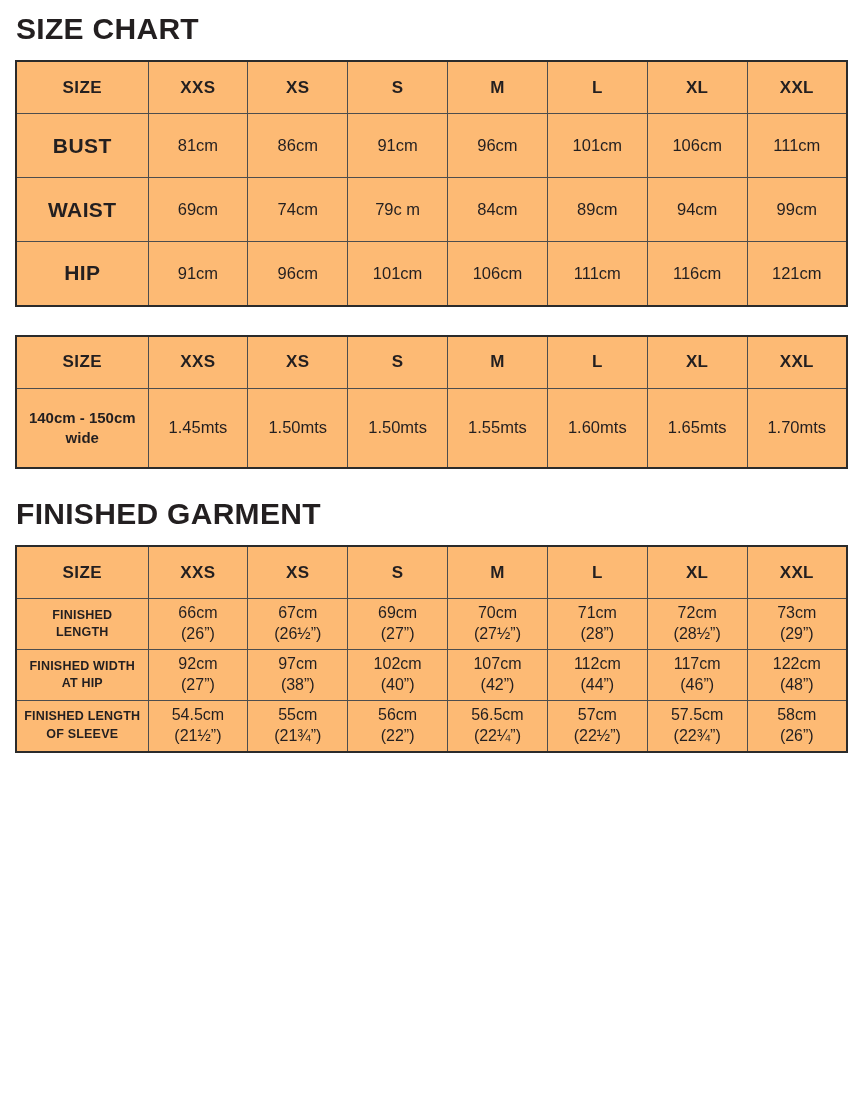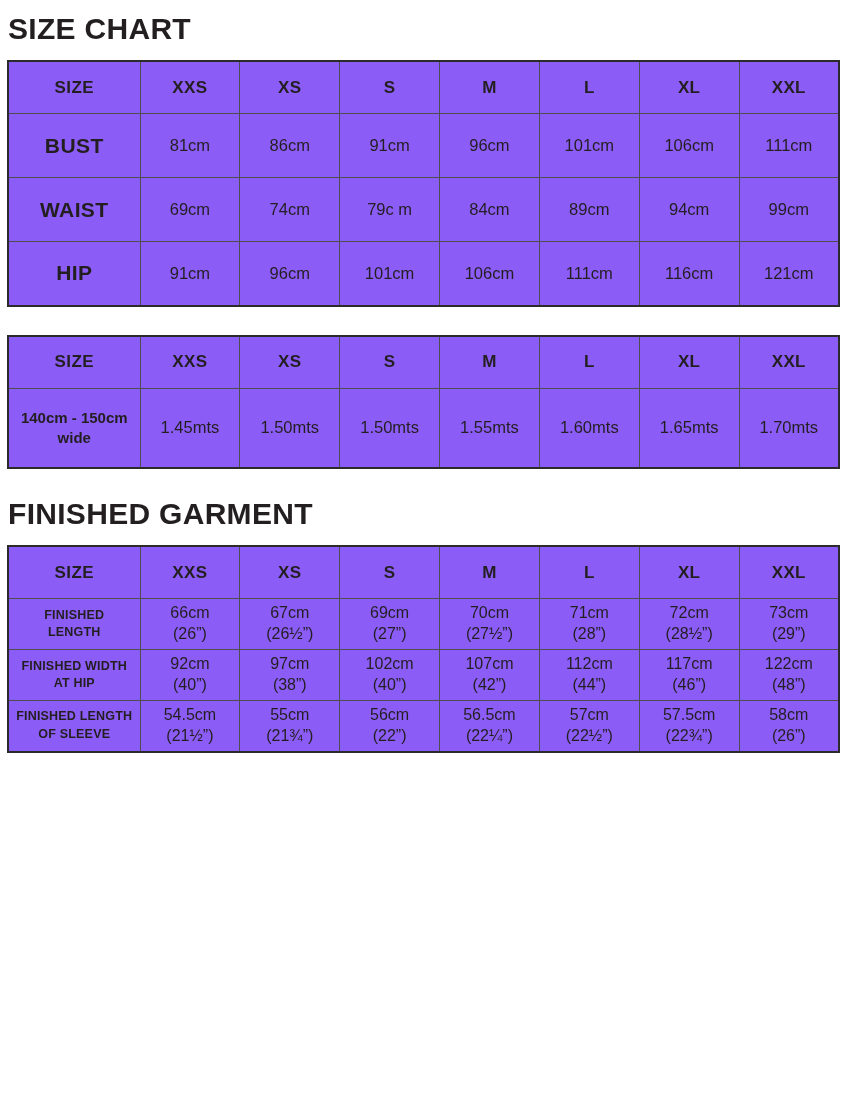--- a/index.html
+++ b/index.html
@@ -8,39 +8,39 @@
     background: #ffffff;
   }
   body {
     width: 860px;
     height: 1097px;
     font-family: "Liberation Sans", sans-serif;
     color: #231f20;
     -webkit-font-smoothing: antialiased;
   }
   .content {
-    padding: 12px 12px 0 7px;
+    padding: 12px 12px 0 15px;
   }
   .section {
     margin-bottom: 28px;
   }
   .section-title {
     font-size: 30px;
     line-height: 34px;
     font-weight: 700;
     letter-spacing: 0.3px;
     margin: 0 0 14px 1px;
     color: #231f20;
   }
   table.chart {
     width: 833px;
     border-collapse: collapse;
     table-layout: fixed;
     border: 2px solid #2b2b2b;
-    background: #8b5cf6;
+    background: #fdba74;
   }
   table.chart col.first-col { width: 132px; }
   table.chart th,
   table.chart td {
     border: 1px solid #4d4d4d;
     text-align: center;
     vertical-align: middle;
     padding: 2px 3px;
     white-space: pre-line;
     color: #231f20;
@@ -216,21 +216,21 @@
 (28”)</td>
             <td class="value-cell">72cm
 (28½”)</td>
             <td class="value-cell">73cm
 (29”)</td>
           </tr>
           <tr>
             <td class="row-label">FINISHED WIDTH
 AT HIP</td>
             <td class="value-cell">92cm
-(40”)</td>
+(27”)</td>
             <td class="value-cell">97cm
 (38”)</td>
             <td class="value-cell">102cm
 (40”)</td>
             <td class="value-cell">107cm
 (42”)</td>
             <td class="value-cell">112cm
 (44”)</td>
             <td class="value-cell">117cm
 (46”)</td>

